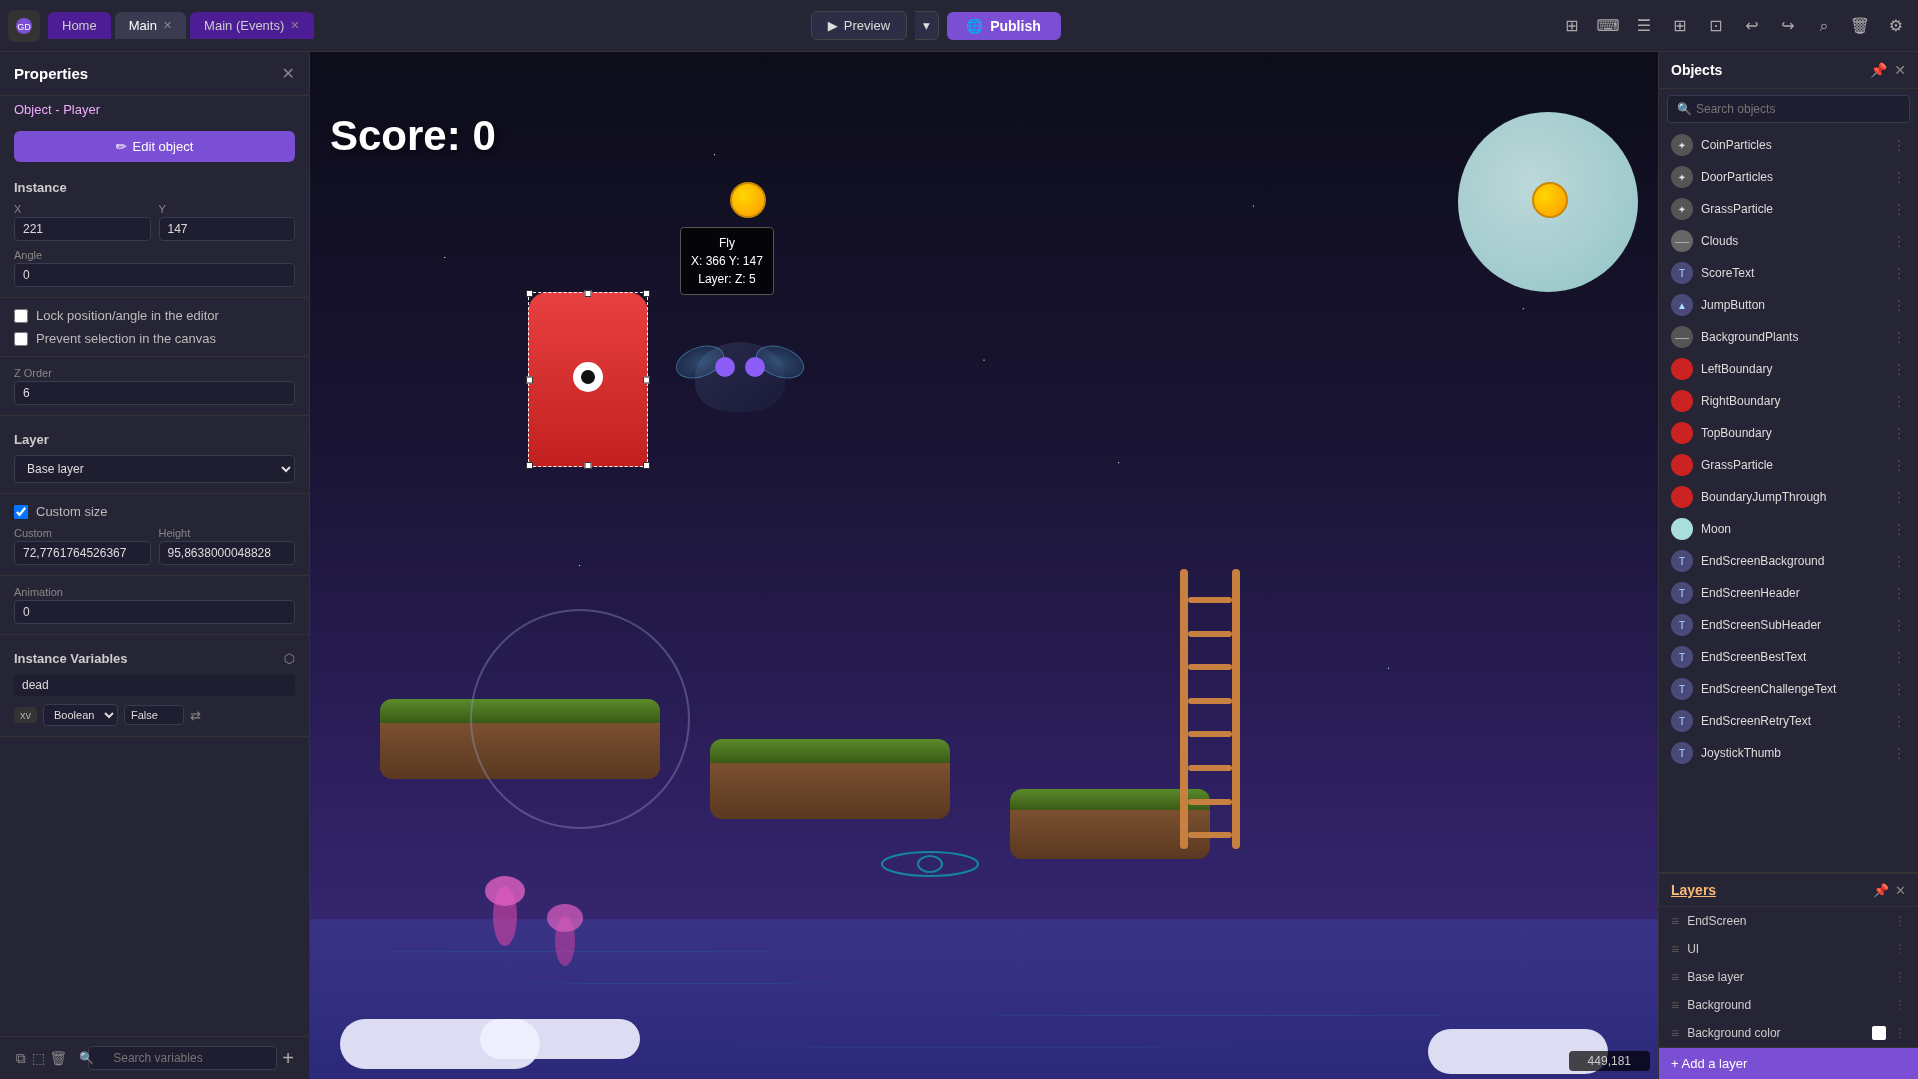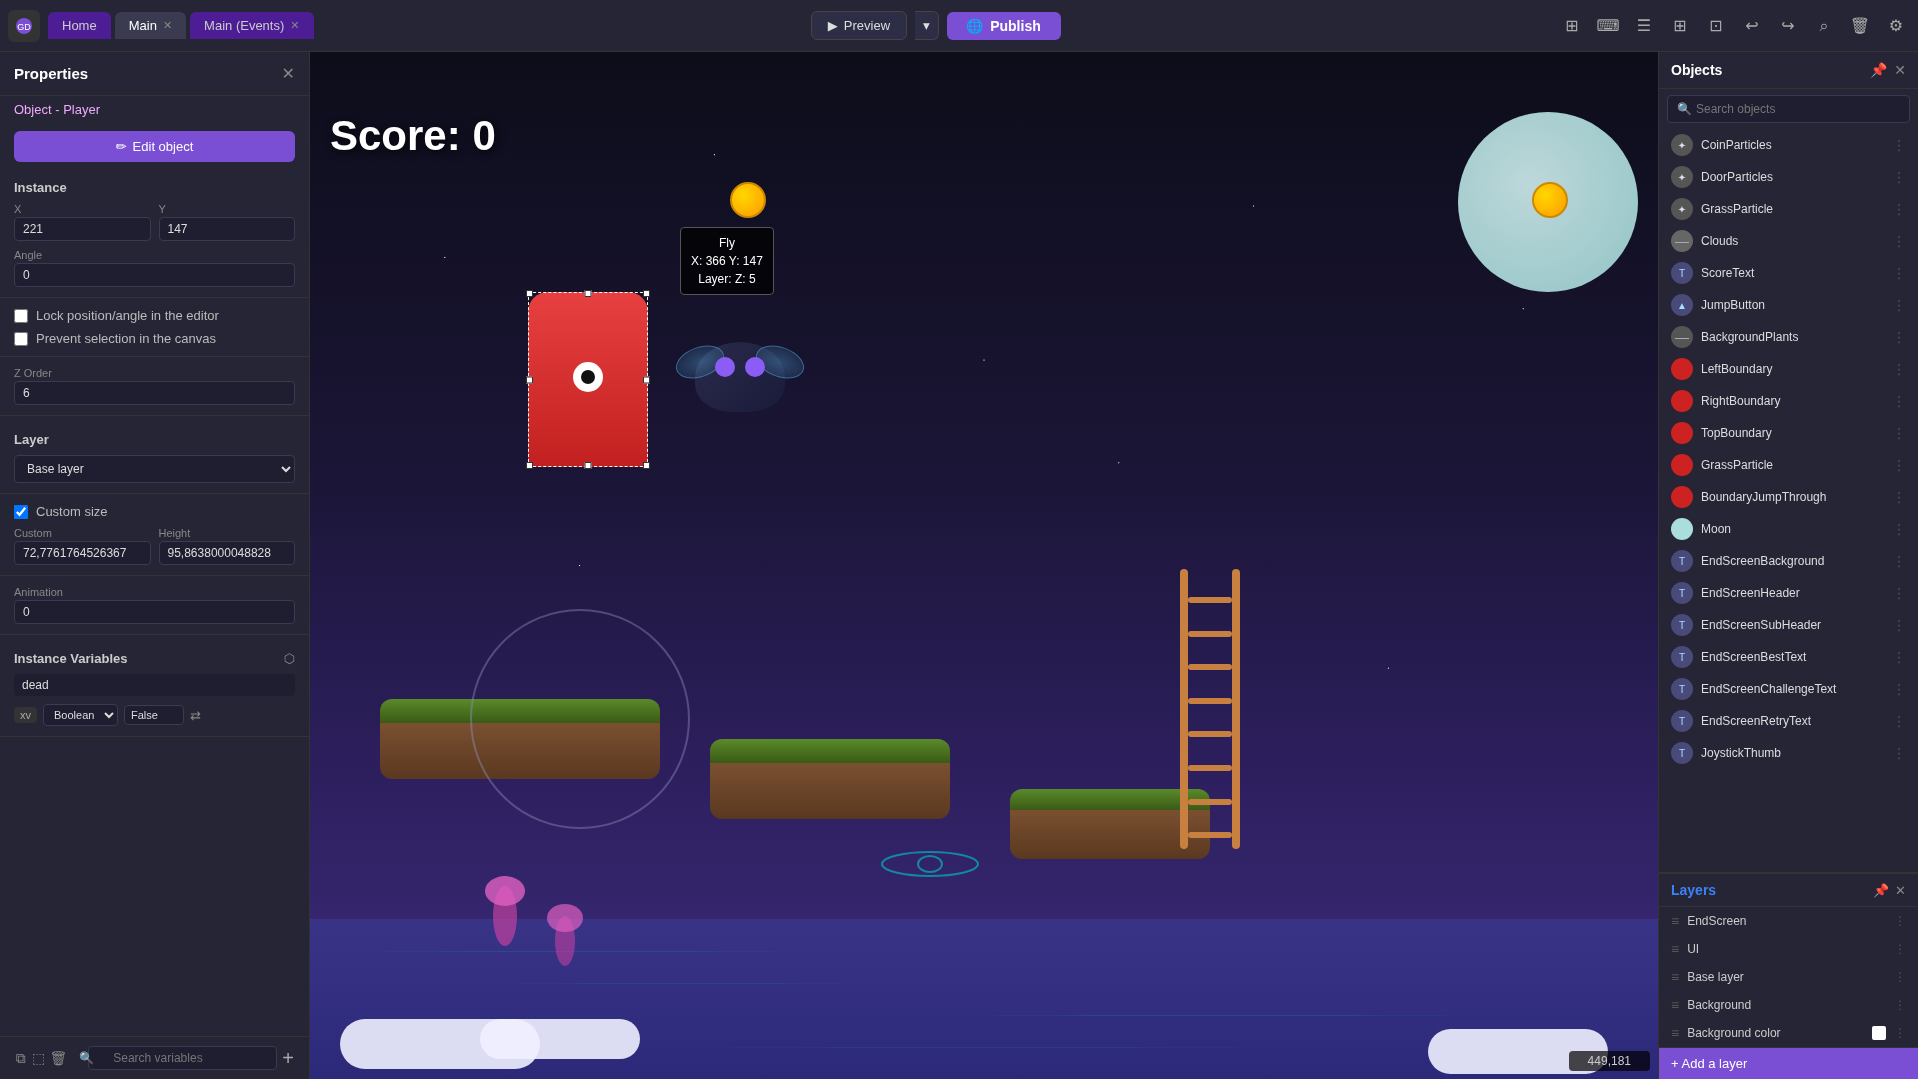--- a/index.html
+++ b/index.html
@@ -569,21 +569,21 @@
     
     .layers-section {
       border-top: 1px solid #333;
       flex-shrink: 0;
     }
     .layers-header {
       display: flex; align-items: center; justify-content: space-between;
       padding: 8px 12px;
       border-bottom: 1px solid #333;
     }
-    .layers-title { font-size: 14px; font-weight: 600; color: #3b82f6; }
+    .layers-title { font-size: 14px; font-weight: 600; color: #fdba74; text-decoration: underline; }
 
     .layer-item {
       display: flex; align-items: center; gap: 8px;
       padding: 6px 12px;
       cursor: pointer;
       font-size: 12px;
       color: #ccc;
     }
     .layer-drag-icon { color: #555; font-size: 14px; }
     .layer-name { flex: 1; }

